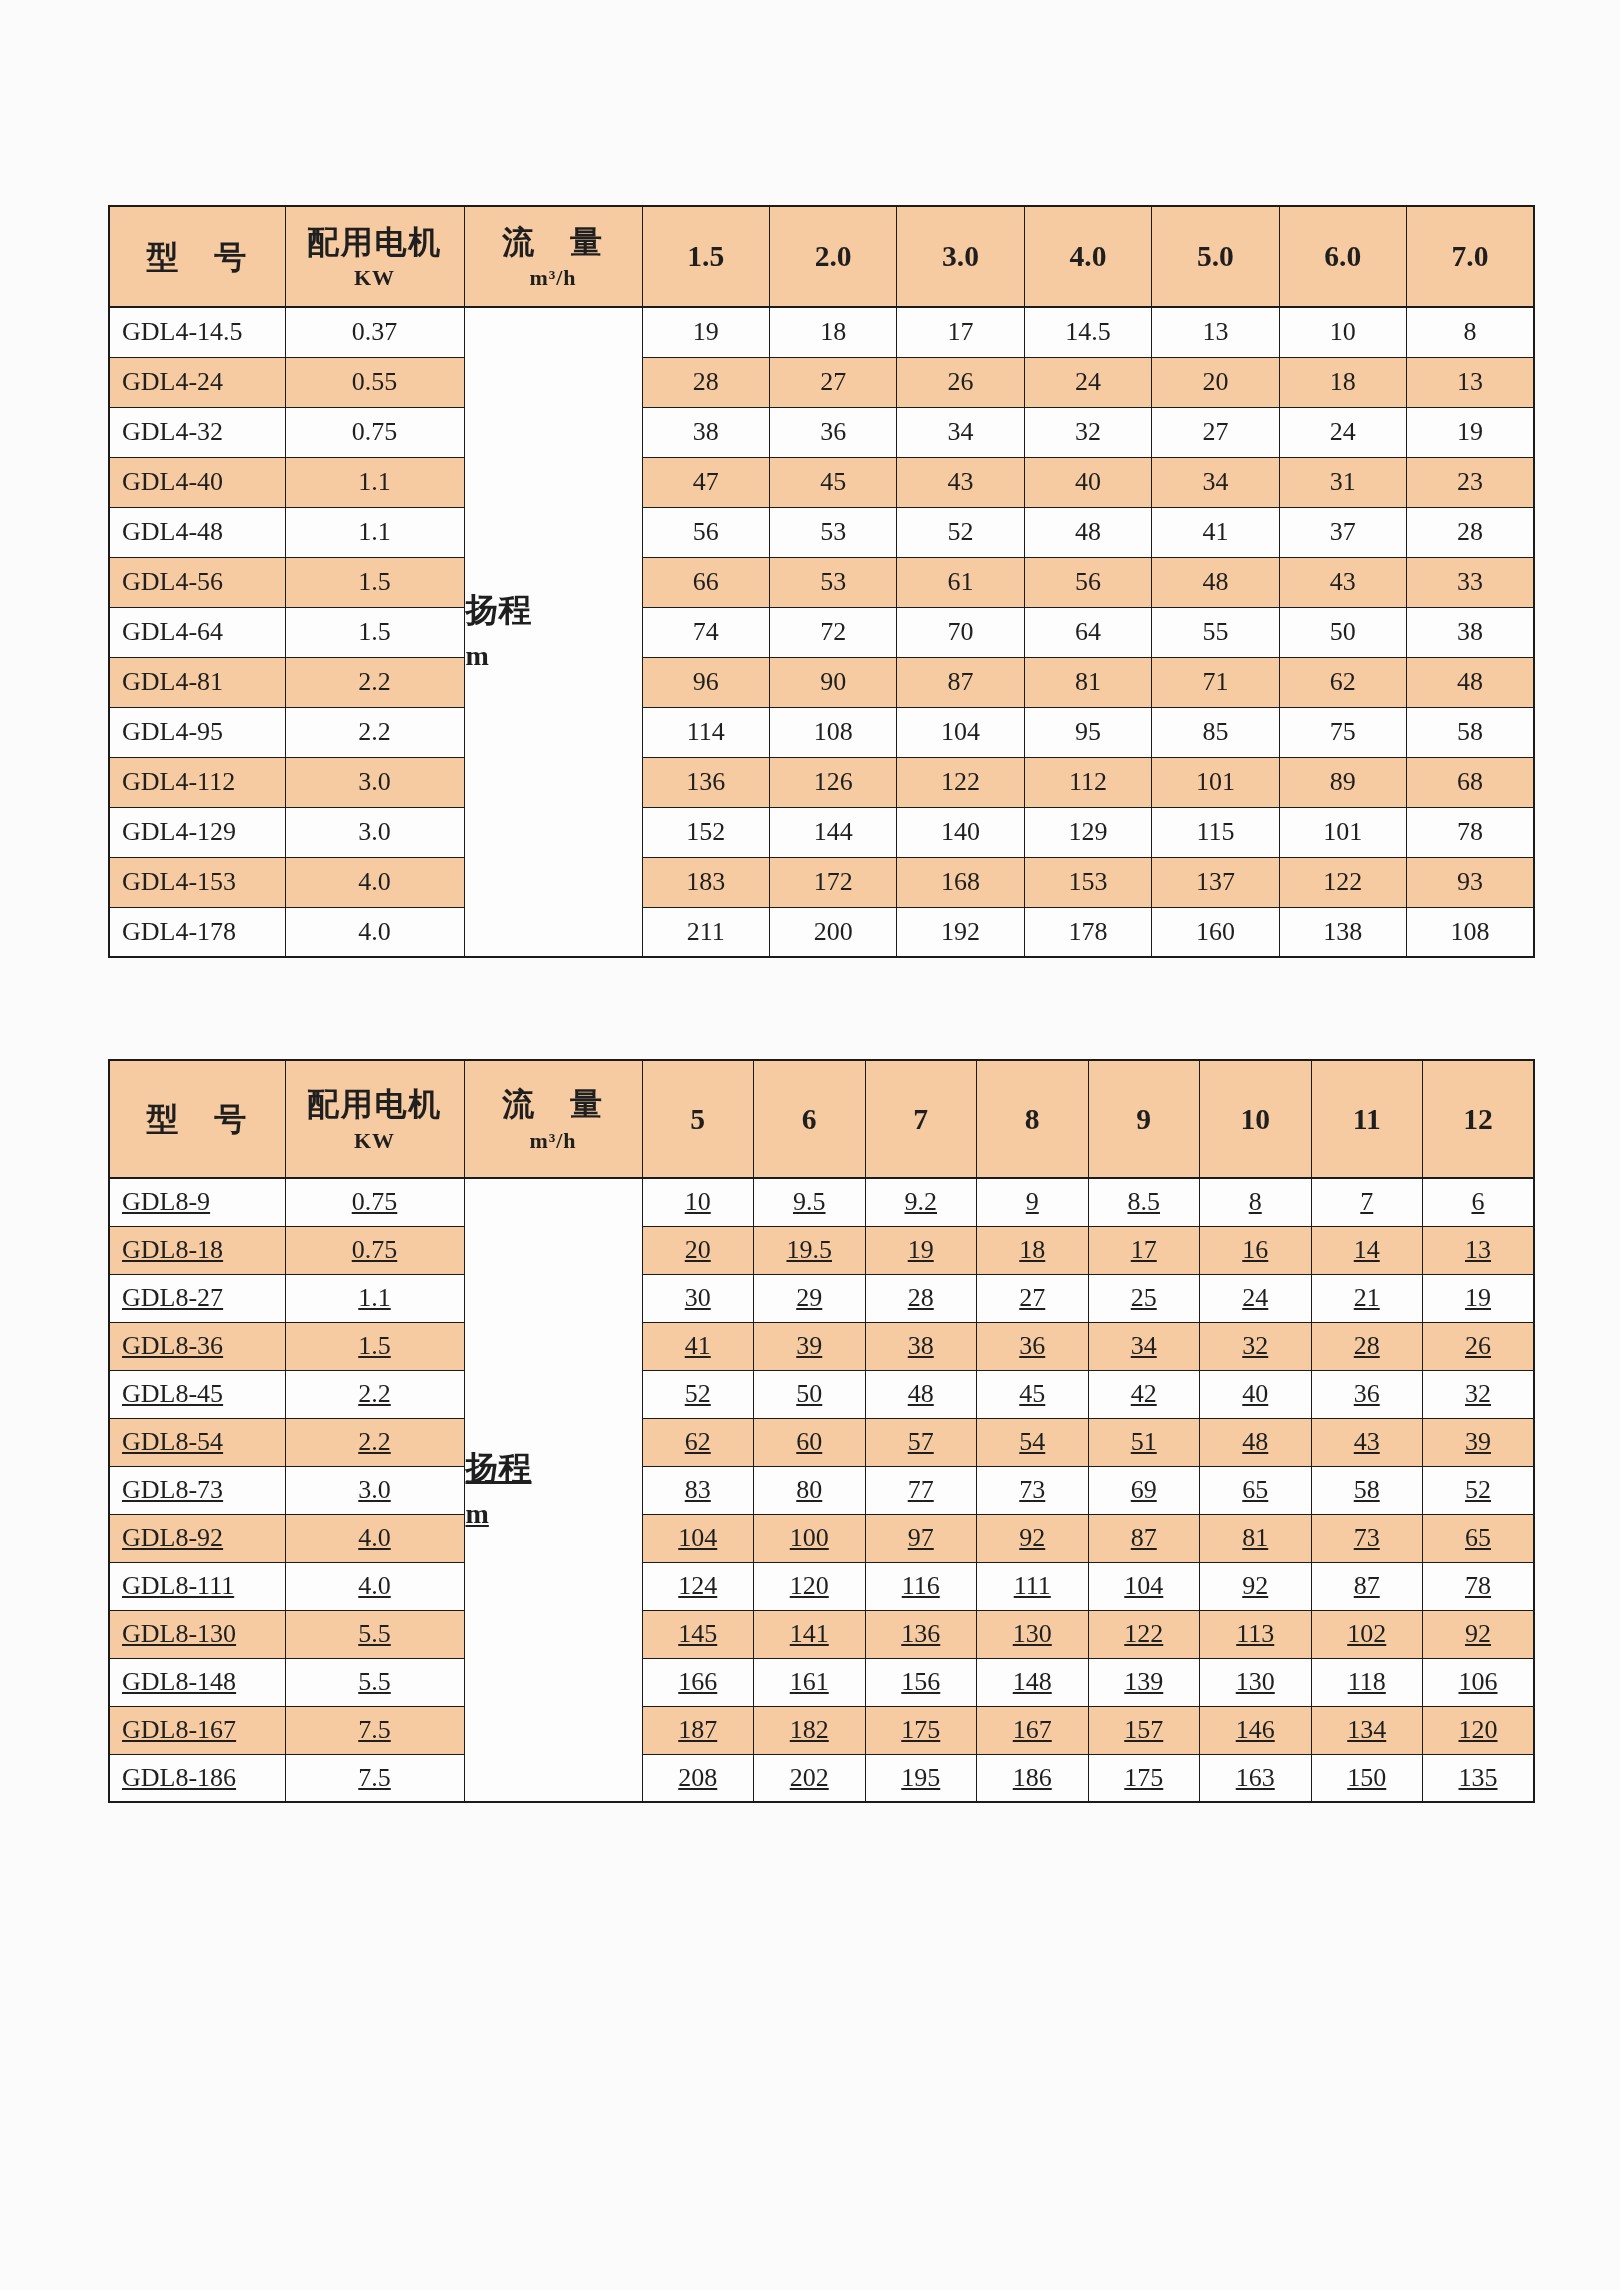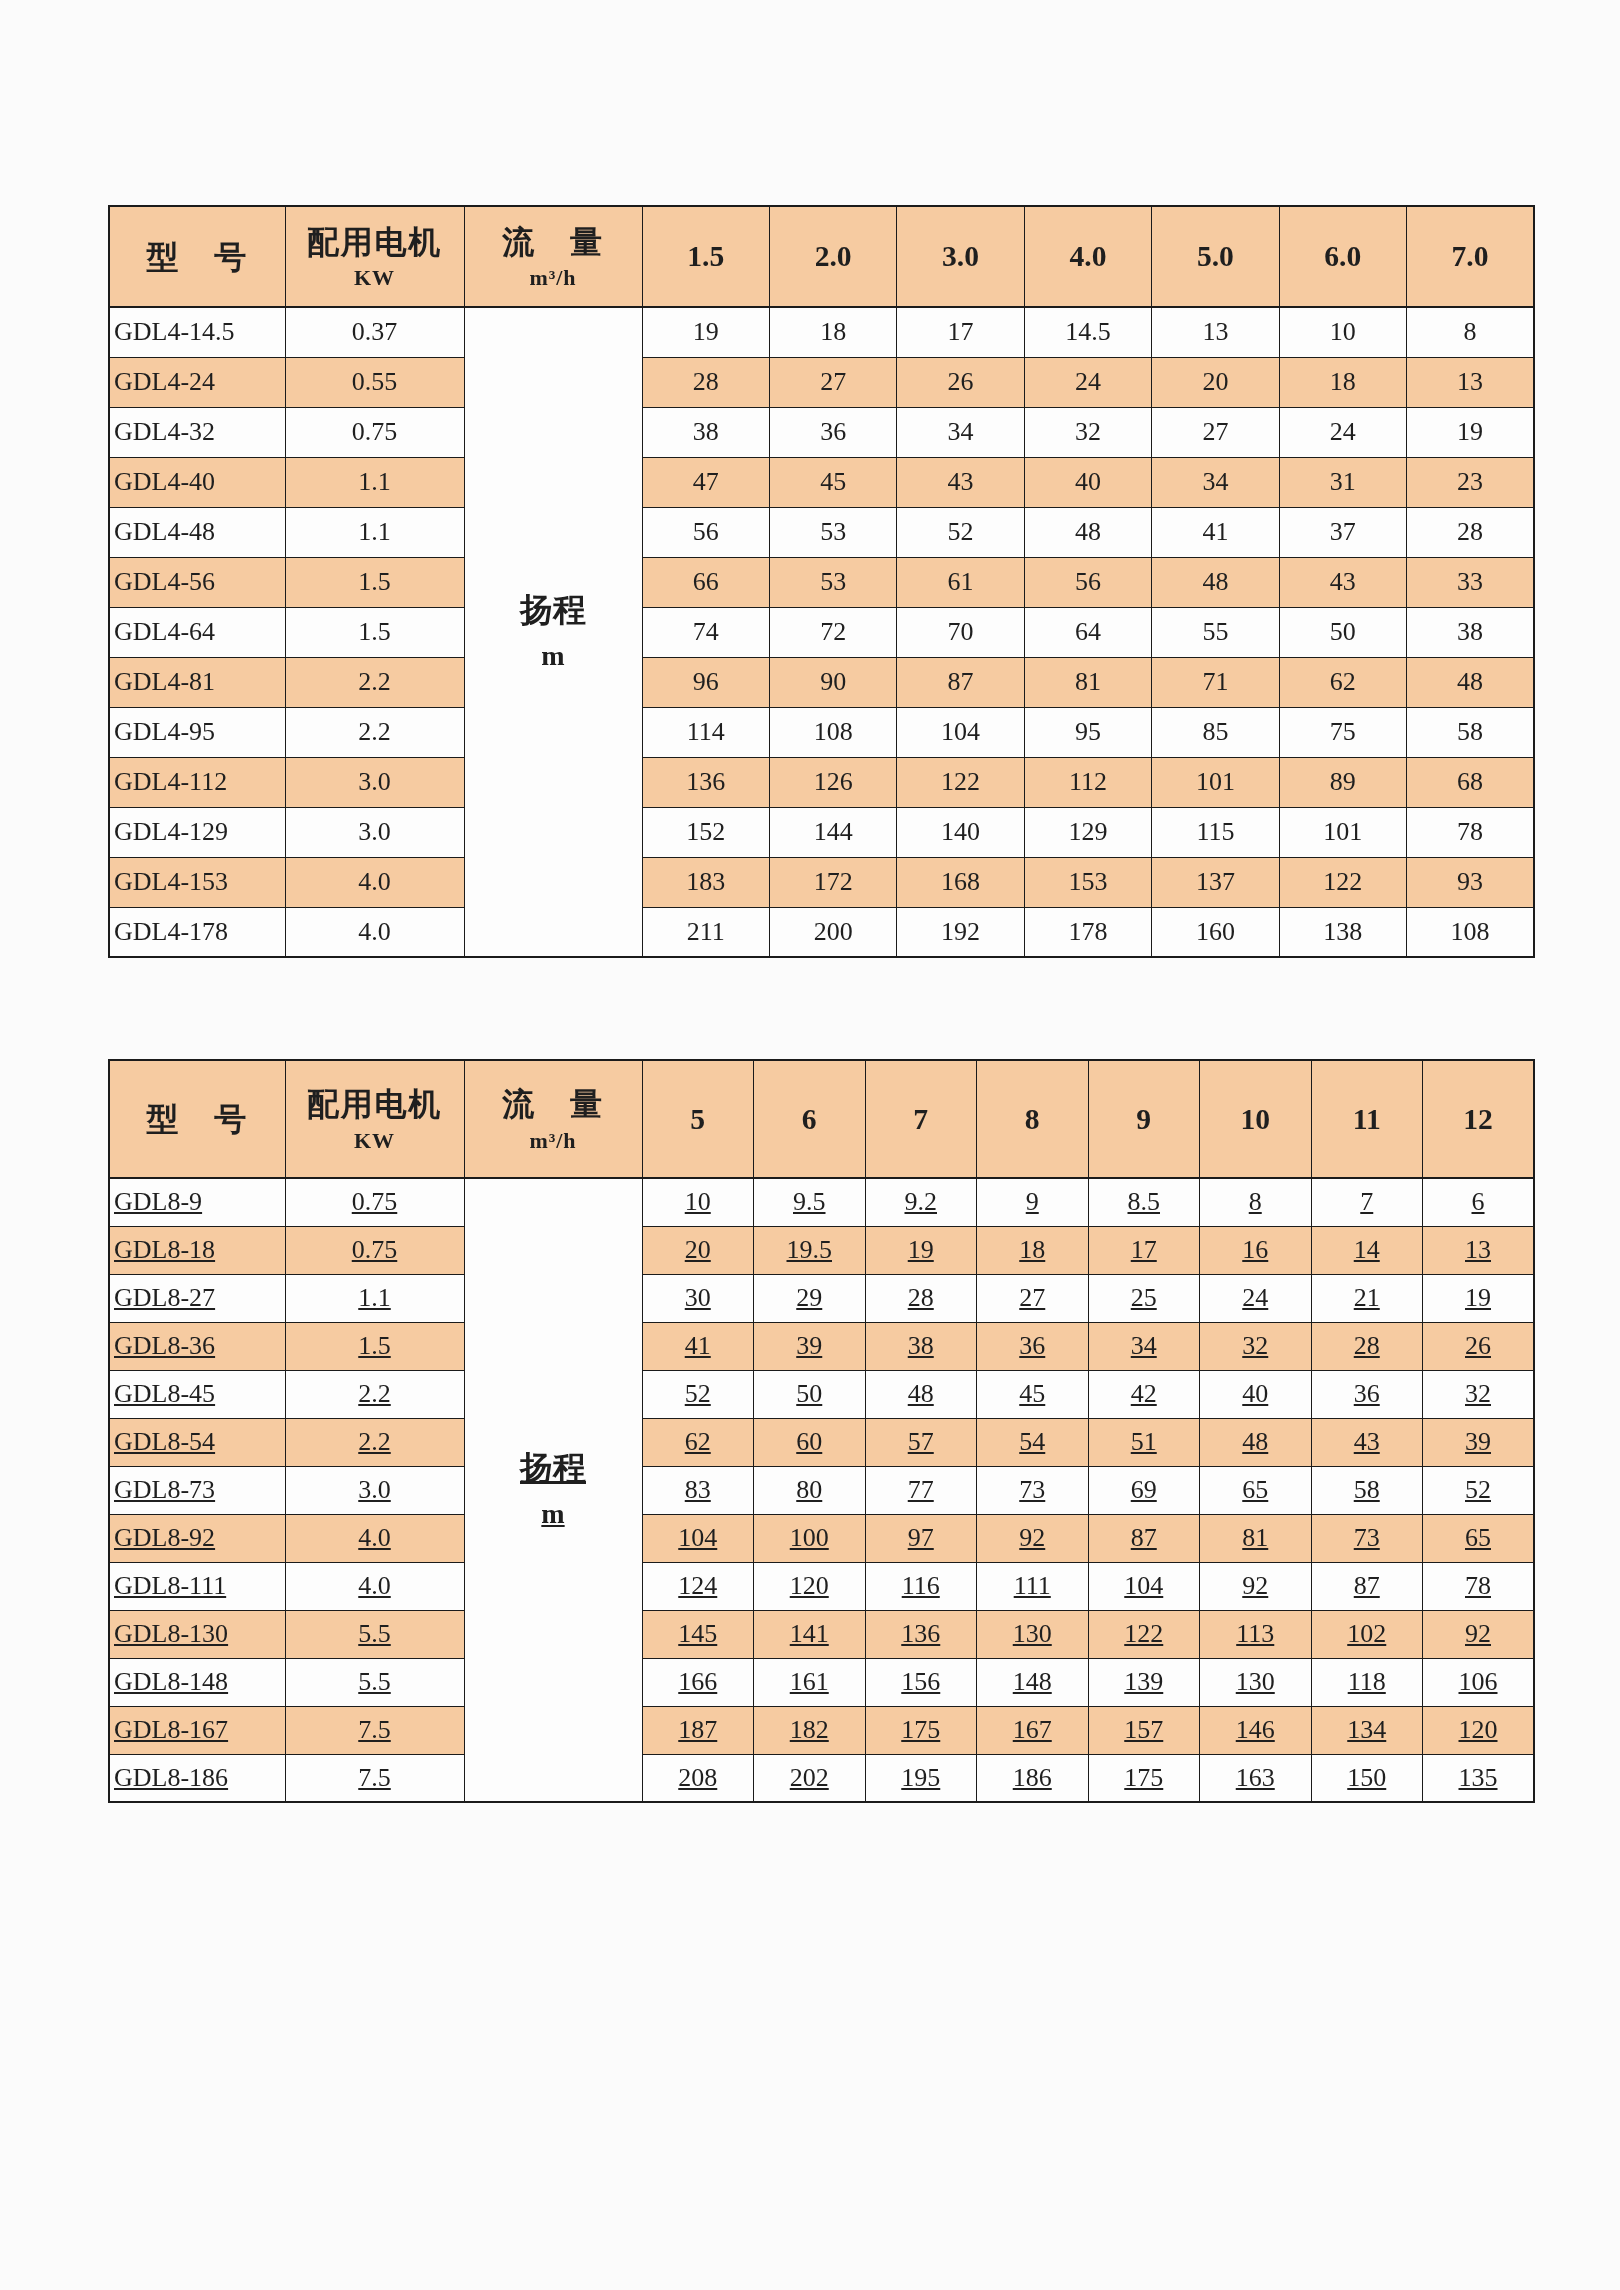--- a/index.html
+++ b/index.html
@@ -36,26 +36,26 @@
     padding:0;
   }
   #t1 thead tr{height:101px;}
   #t2 thead tr{height:118px;}
   #t1 tbody tr{height:50px;}
   #t2 tbody tr{height:48px;text-decoration:underline;}
   .h-cn{font-size:32px;line-height:1.25;letter-spacing:1.8px;}
   .h-sub{font-size:22px;line-height:1.2;margin-top:3.6px;letter-spacing:0.9px;}
   .h-val{font-size:29.6px;}
   .perf td{font-size:26px;background:var(--row-white);}
-  .perf td.model{text-align:left;padding-left:4px;}
+  .perf td.model{text-align:left;padding-left:12px;}
   .perf td.kw,.perf td.val{text-align:center;}
   .perf tbody tr:nth-child(even) td{background:var(--peach);}
   .perf td.lift{
     background:var(--row-white);
-    text-align:center;font-weight:700;
+    font-weight:700;
   }
   .lift-1{font-size:33px;line-height:1.1;}
   .lift-2{font-size:28px;line-height:1.1;margin-top:12.5px;}
 </style>
 </head>
 <body>
 
 <div class="sheet">
 
   <table id="t1" class="perf">

